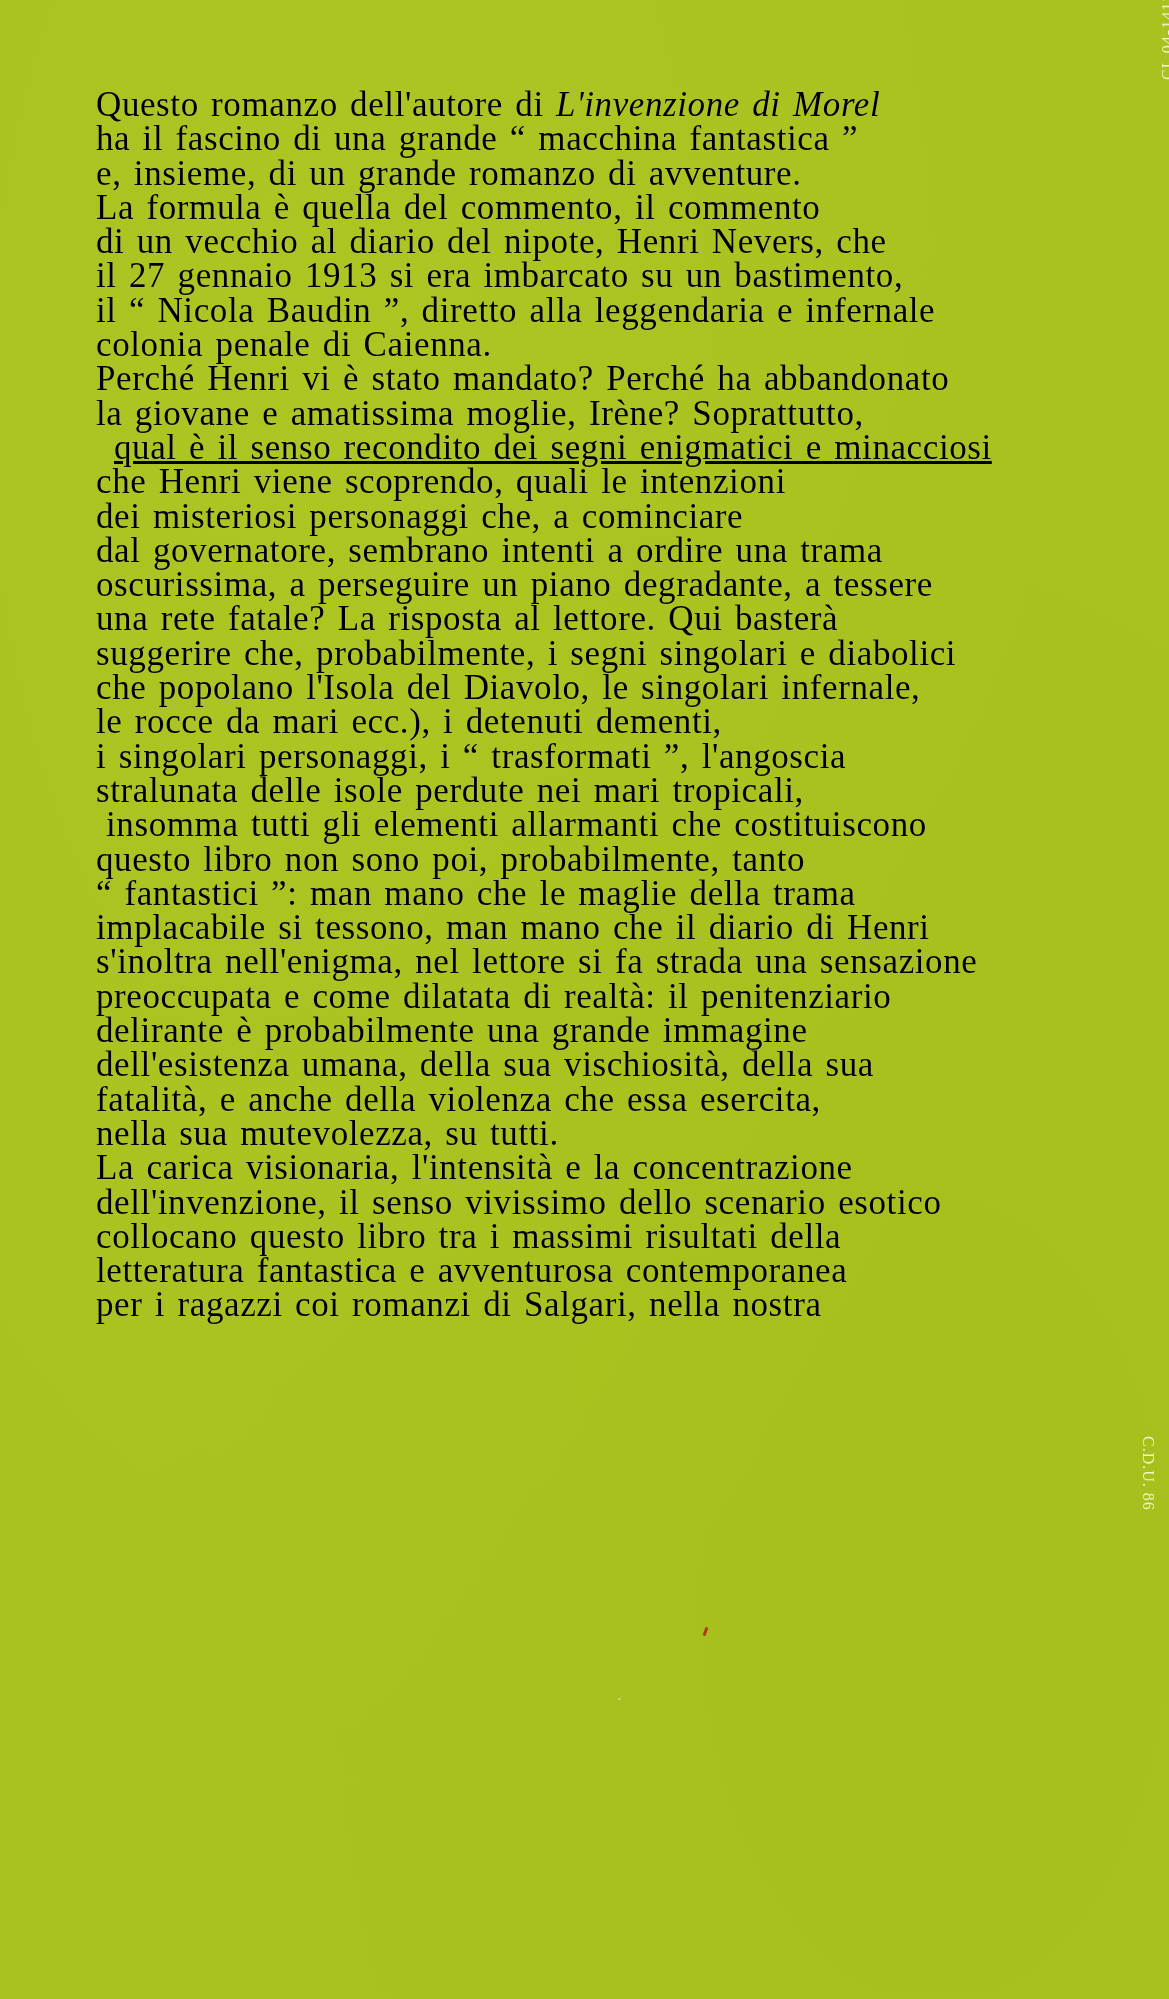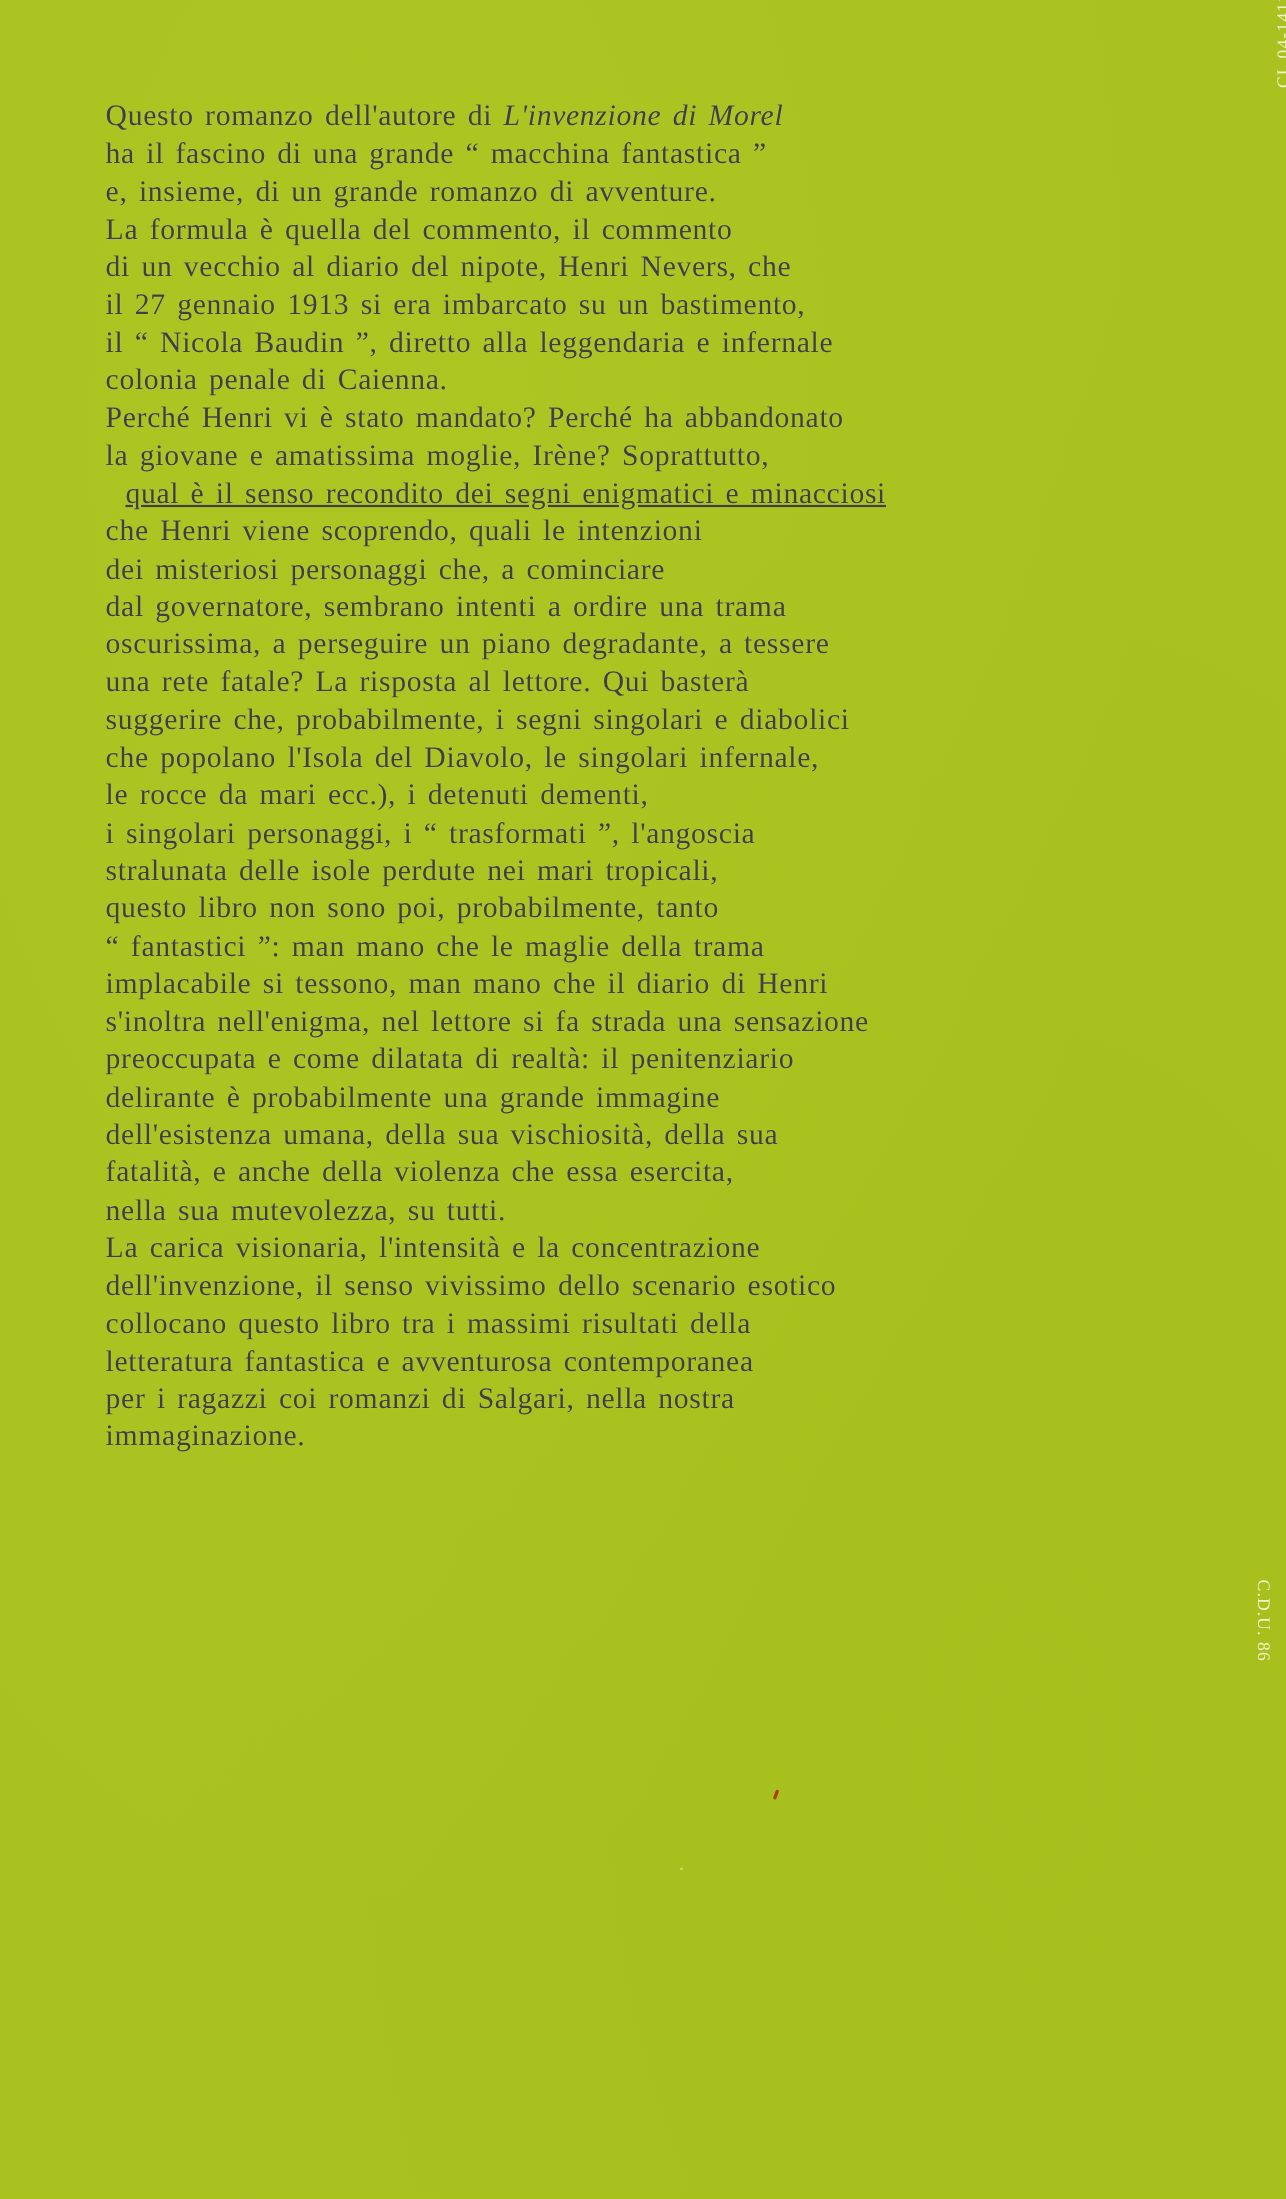--- a/index.html
+++ b/index.html
@@ -20,22 +20,22 @@
     position: absolute;
     left: 0; top: 0;
     width: 1169px;
     height: 1999px;
   }
   .blurb {
     position: absolute;
     left: 96px;
     top: 88px;
     width: 1000px;
-    color: #404040;
-    font-size: 27px;
+    color: #000000;
+    font-size: 35px;
     line-height: 34.3px;
     letter-spacing: 0.6px;
     word-spacing: 3px;
     text-shadow: 0 0 1px rgba(240,235,190,0.5);
   }
   .line {
     display: block;
     white-space: pre;
   }
   .line.i1 { padding-left: 0; }
@@ -102,35 +102,35 @@
     <span class="line i1">che Henri viene scoprendo, quali le intenzioni</span>
     <span class="line i1">dei misteriosi personaggi che, a cominciare</span>
     <span class="line i1">dal governatore, sembrano intenti a ordire una trama</span>
     <span class="line i1">oscurissima, a perseguire un piano degradante, a tessere</span>
     <span class="line i1">una rete fatale? La risposta al lettore. Qui basterà</span>
     <span class="line i1">suggerire che, probabilmente, i segni singolari e diabolici</span>
     <span class="line i1">che popolano l'Isola del Diavolo, le singolari infernale,</span>
     <span class="line i1">le rocce da mari ecc.), i detenuti dementi,</span>
     <span class="line i1">i singolari personaggi, i “ trasformati ”, l'angoscia</span>
     <span class="line i1">stralunata delle isole perdute nei mari tropicali,</span>
+    <span class="line i2">insomma tutti gli elementi allarmanti che costituiscono</span>
     <span class="line i1">questo libro non sono poi, probabilmente, tanto</span>
     <span class="line i1">“ fantastici ”: man mano che le maglie della trama</span>
     <span class="line i1">implacabile si tessono, man mano che il diario di Henri</span>
     <span class="line i1">s'inoltra nell'enigma, nel lettore si fa strada una sensazione</span>
     <span class="line i1">preoccupata e come dilatata di realtà: il penitenziario</span>
     <span class="line i1">delirante è probabilmente una grande immagine</span>
     <span class="line i1">dell'esistenza umana, della sua vischiosità, della sua</span>
     <span class="line i1">fatalità, e anche della violenza che essa esercita,</span>
     <span class="line i1">nella sua mutevolezza, su tutti.</span>
     <span class="line i1">La carica visionaria, l'intensità e la concentrazione</span>
     <span class="line i1">dell'invenzione, il senso vivissimo dello scenario esotico</span>
     <span class="line i1">collocano questo libro tra i massimi risultati della</span>
     <span class="line i1">letteratura fantastica e avventurosa contemporanea</span>
     <span class="line i1">per i ragazzi coi romanzi di Salgari, nella nostra</span>
-    <span class="line i1">immaginazione.</span>
   </div>
 
   <div class="spine-code spine-top">CL 04-1411-5</div>
   <div class="spine-code spine-bottom">C.D.U. 86</div>
 
   <div class="speck"></div>
   <div class="speck2"></div>
 </div>
 
 </body></html>

